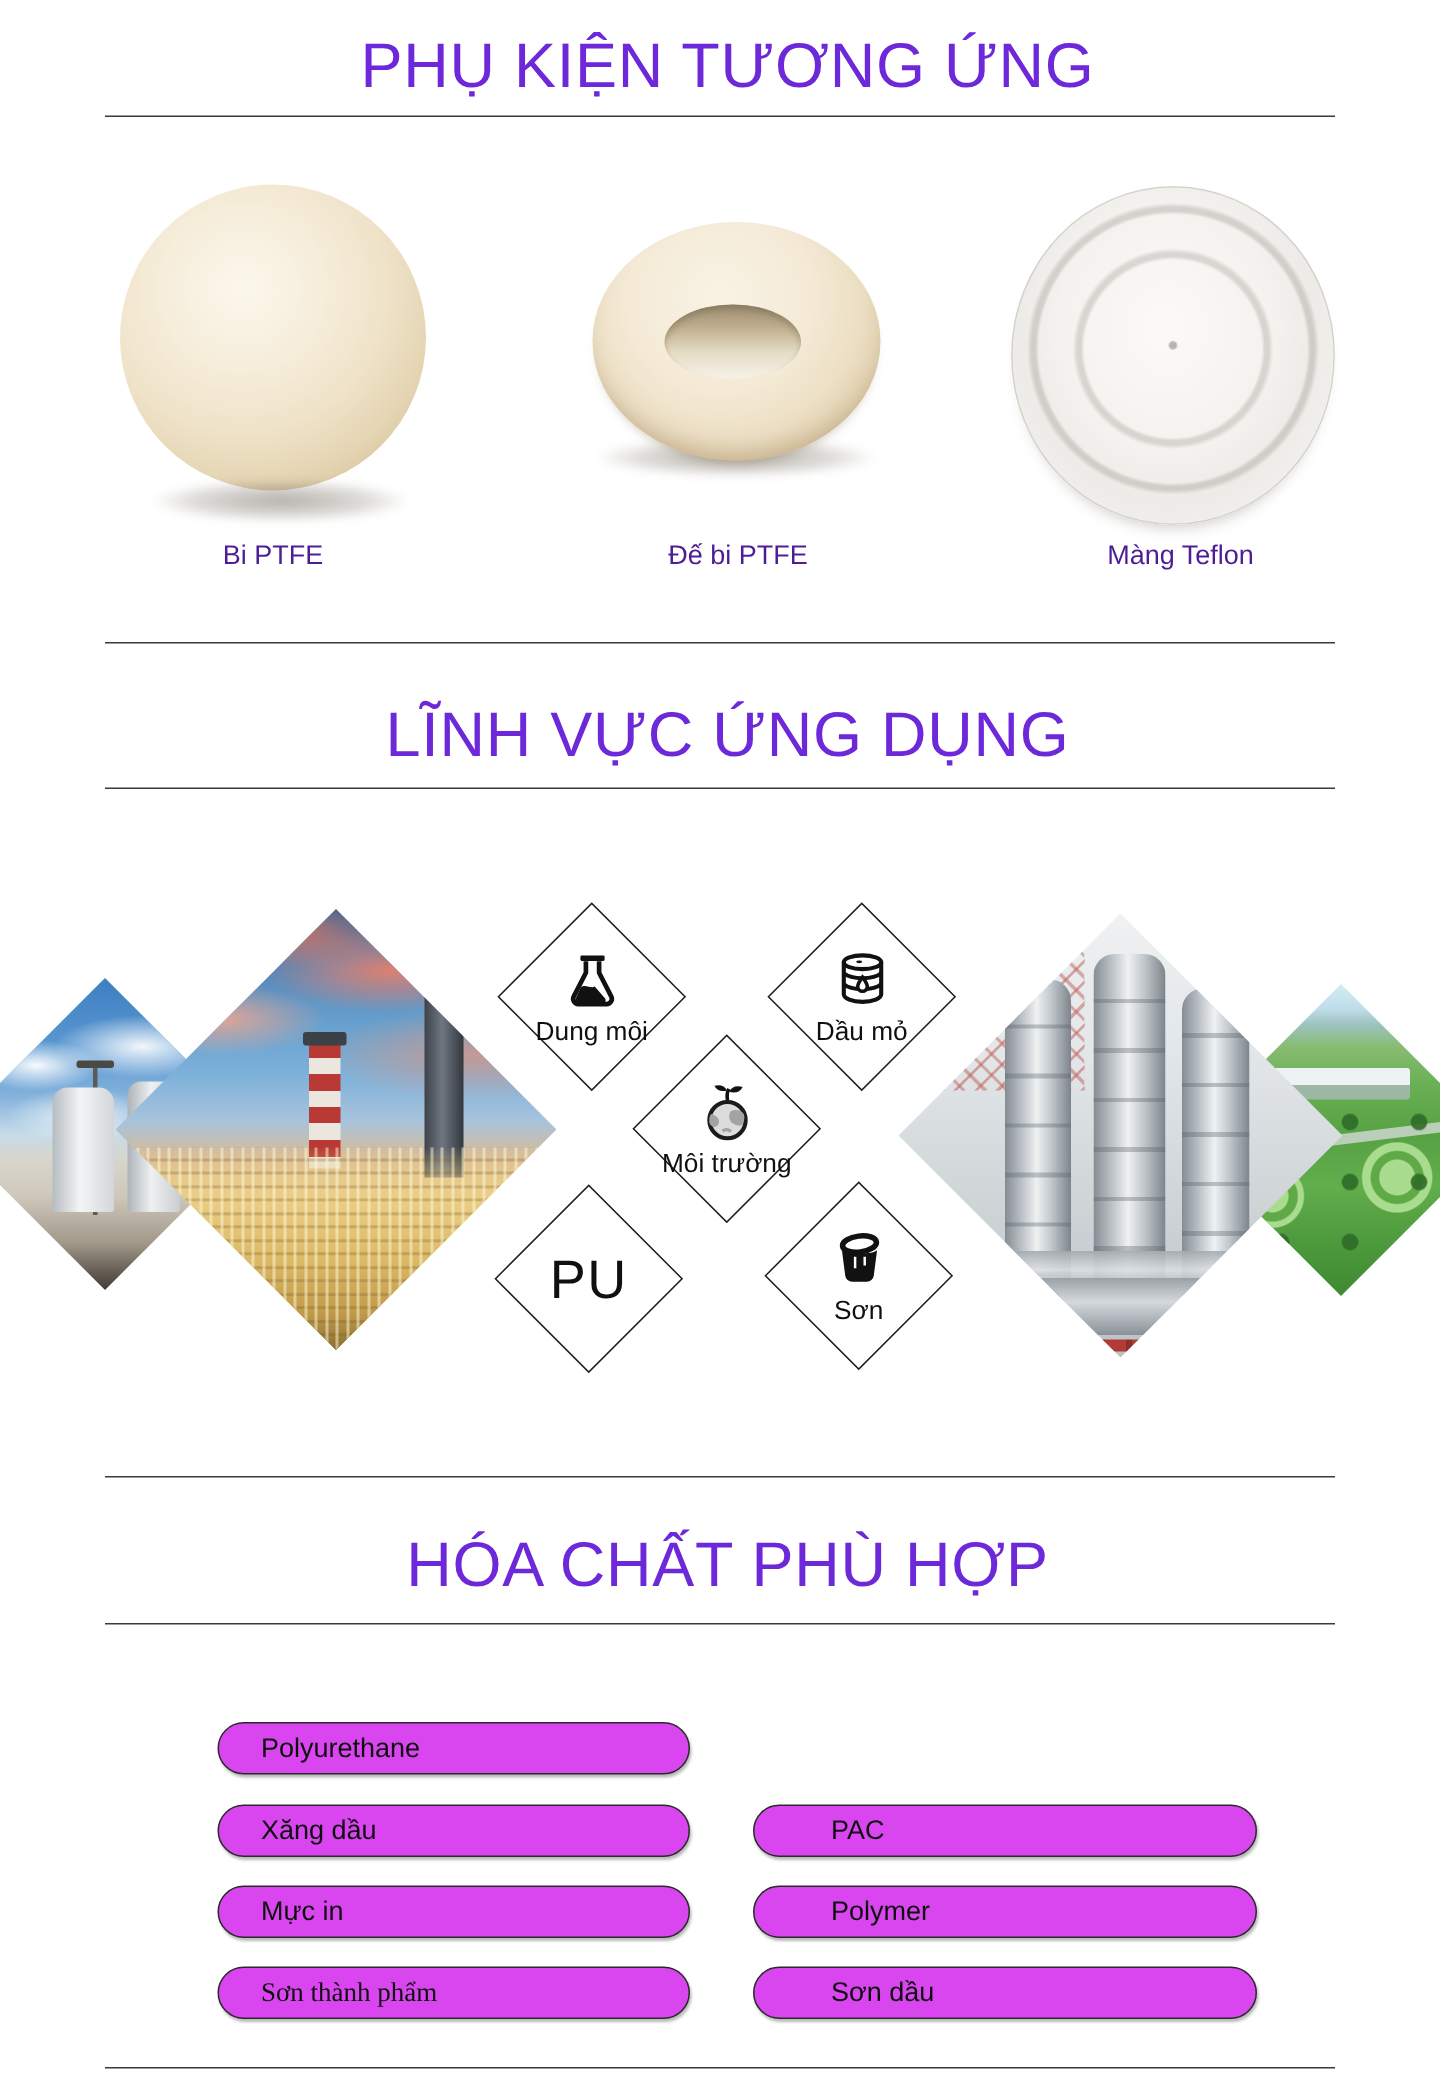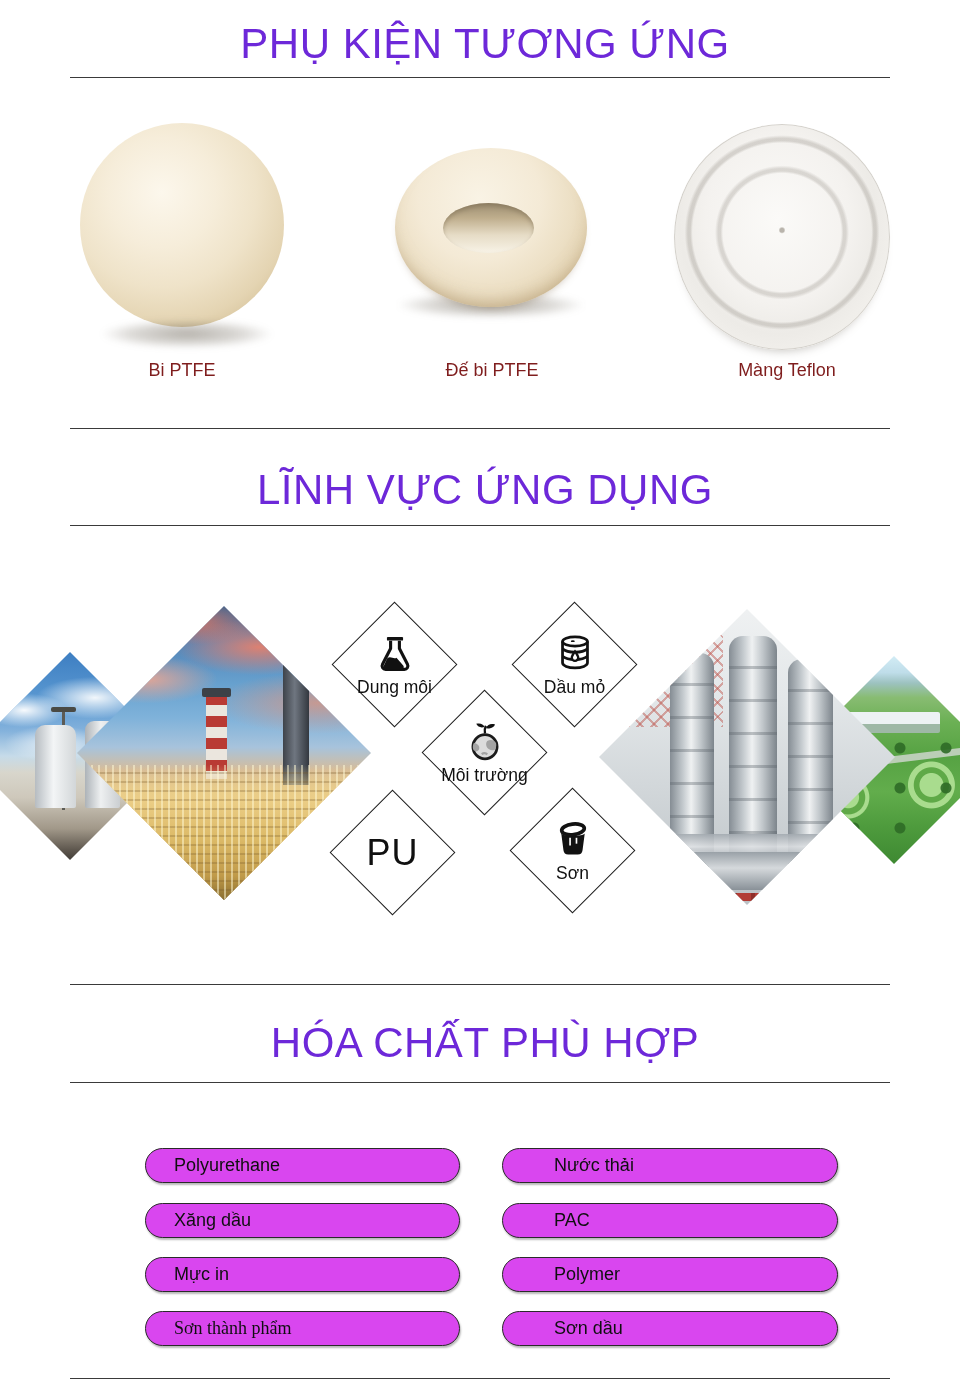--- a/index.html
+++ b/index.html
@@ -37,21 +37,21 @@
     box-shadow: inset 0 3px 4px rgba(110,95,70,.4);
   }
   .diaphragm {
     position:absolute; left:674px; top:124px; width:216px; height:226px; border-radius:50%;
     background:
       radial-gradient(circle at 50% 47%, #b9b4ac 0 2px, rgba(0,0,0,0) 3.5px),
       radial-gradient(circle at 50% 48%, rgba(0,0,0,0) 0 37%, rgba(140,134,125,.28) 38.5% 40%, rgba(0,0,0,0) 42% 56%, rgba(140,134,125,.30) 57.5% 59%, rgba(0,0,0,0) 61% 80%, rgba(118,112,103,.40) 82% 84.5%, rgba(0,0,0,0) 87%),
       radial-gradient(ellipse at 48% 42%, #fbfaf8 0%, #f4f2ef 45%, #edebe7 62%, #f3f1ed 78%, #e3e0da 92%, #d5d1ca 100%);
     box-shadow: inset 0 0 0 1px rgba(190,186,178,.55), 0 8px 10px -7px rgba(120,115,105,.4);
   }
-  .product-label { position:absolute; top:360px; width:204px; text-align:center; font-size:18px; color:#7f1d1d; }
+  .product-label { position:absolute; top:360px; width:204px; text-align:center; font-size:18px; color:#4c1d95; }
 
   
   .diamond-photo { position:absolute; clip-path:polygon(50% 0%, 100% 50%, 50% 100%, 0% 50%); overflow:hidden; }
   .scene { position:absolute; inset:0; }
   .shape { position:absolute; }
 
   .scene-tanks { background:
       radial-gradient(ellipse 62px 24px at 28% 28%, rgba(255,255,255,.95), rgba(255,255,255,0) 70%),
       radial-gradient(ellipse 84px 30px at 62% 22%, rgba(255,255,255,.92), rgba(255,255,255,0) 70%),
       radial-gradient(ellipse 70px 26px at 42% 44%, rgba(255,255,255,.7), rgba(255,255,255,0) 70%),
@@ -256,19 +256,18 @@
 
   <div class="hr" style="top:984px;"></div>
   <div class="heading" style="top:1019px;">HÓA CHẤT PHÙ HỢP</div>
   <div class="hr" style="top:1082px;"></div>
 
   <div class="pill pill-left" style="top:1148px;">Polyurethane</div>
   <div class="pill pill-left" style="top:1203px;">Xăng dầu</div>
   <div class="pill pill-left" style="top:1257px;">Mực in</div>
   <div class="pill pill-left" style="top:1311px;font-family:Liberation Serif, serif;">Sơn thành phẩm</div>
 
-  <div class="pill pill-right" style="top:1148px;">Nước thải</div>
   <div class="pill pill-right" style="top:1203px;">PAC</div>
   <div class="pill pill-right" style="top:1257px;">Polymer</div>
   <div class="pill pill-right" style="top:1311px;">Sơn dầu</div>
 
   <div class="hr" style="top:1378px;"></div>
 </div>
 
 </body></html>

